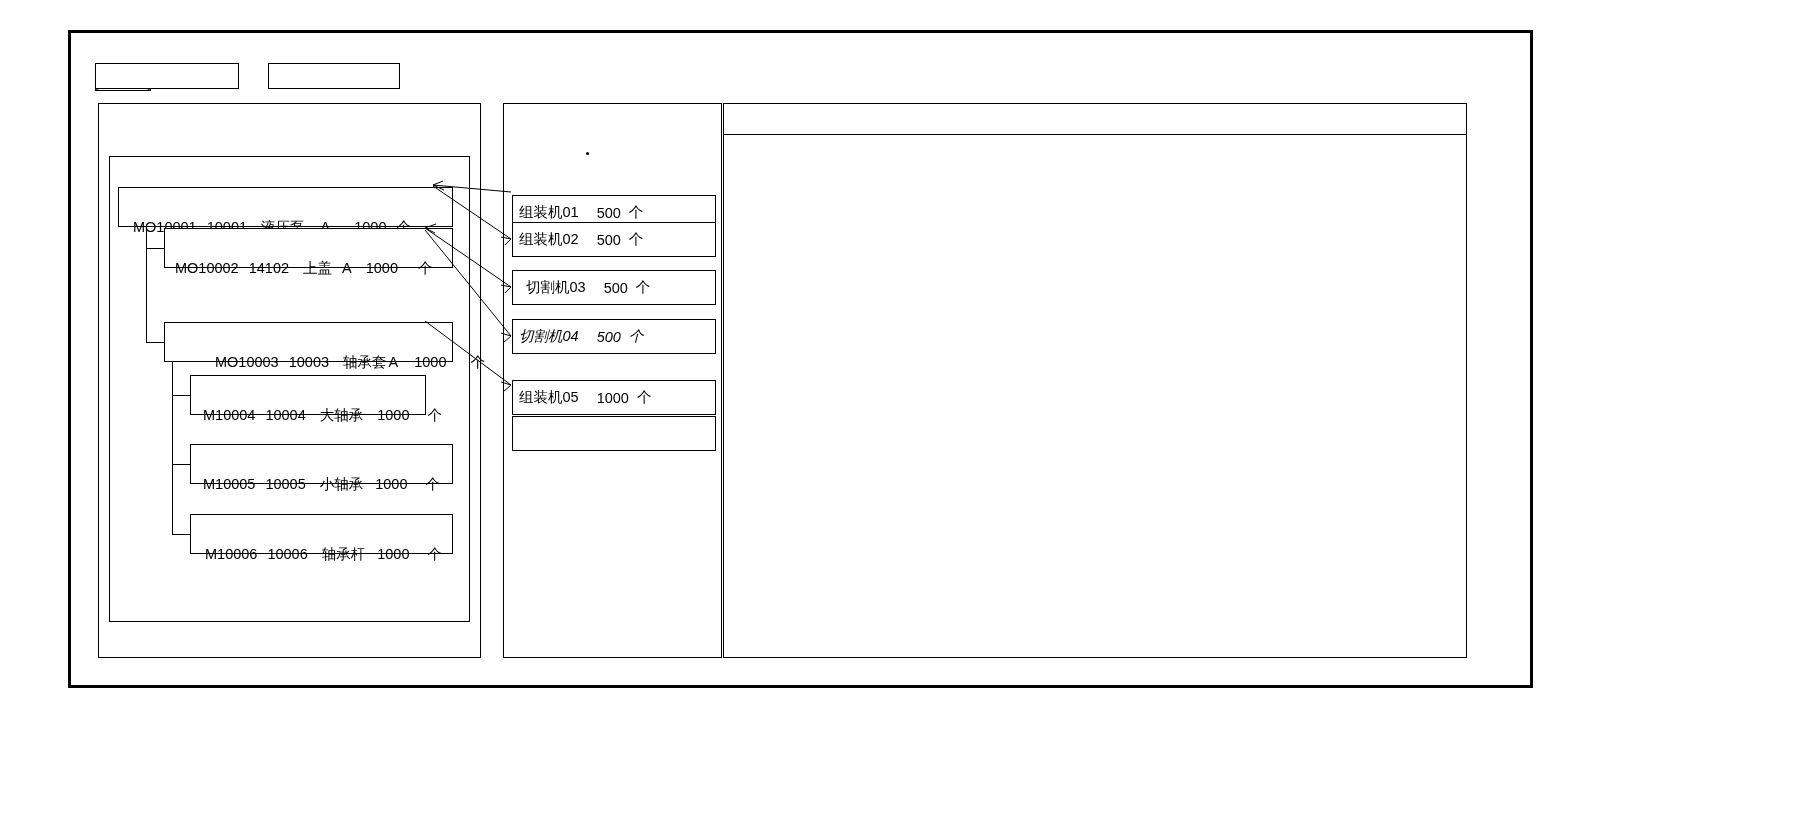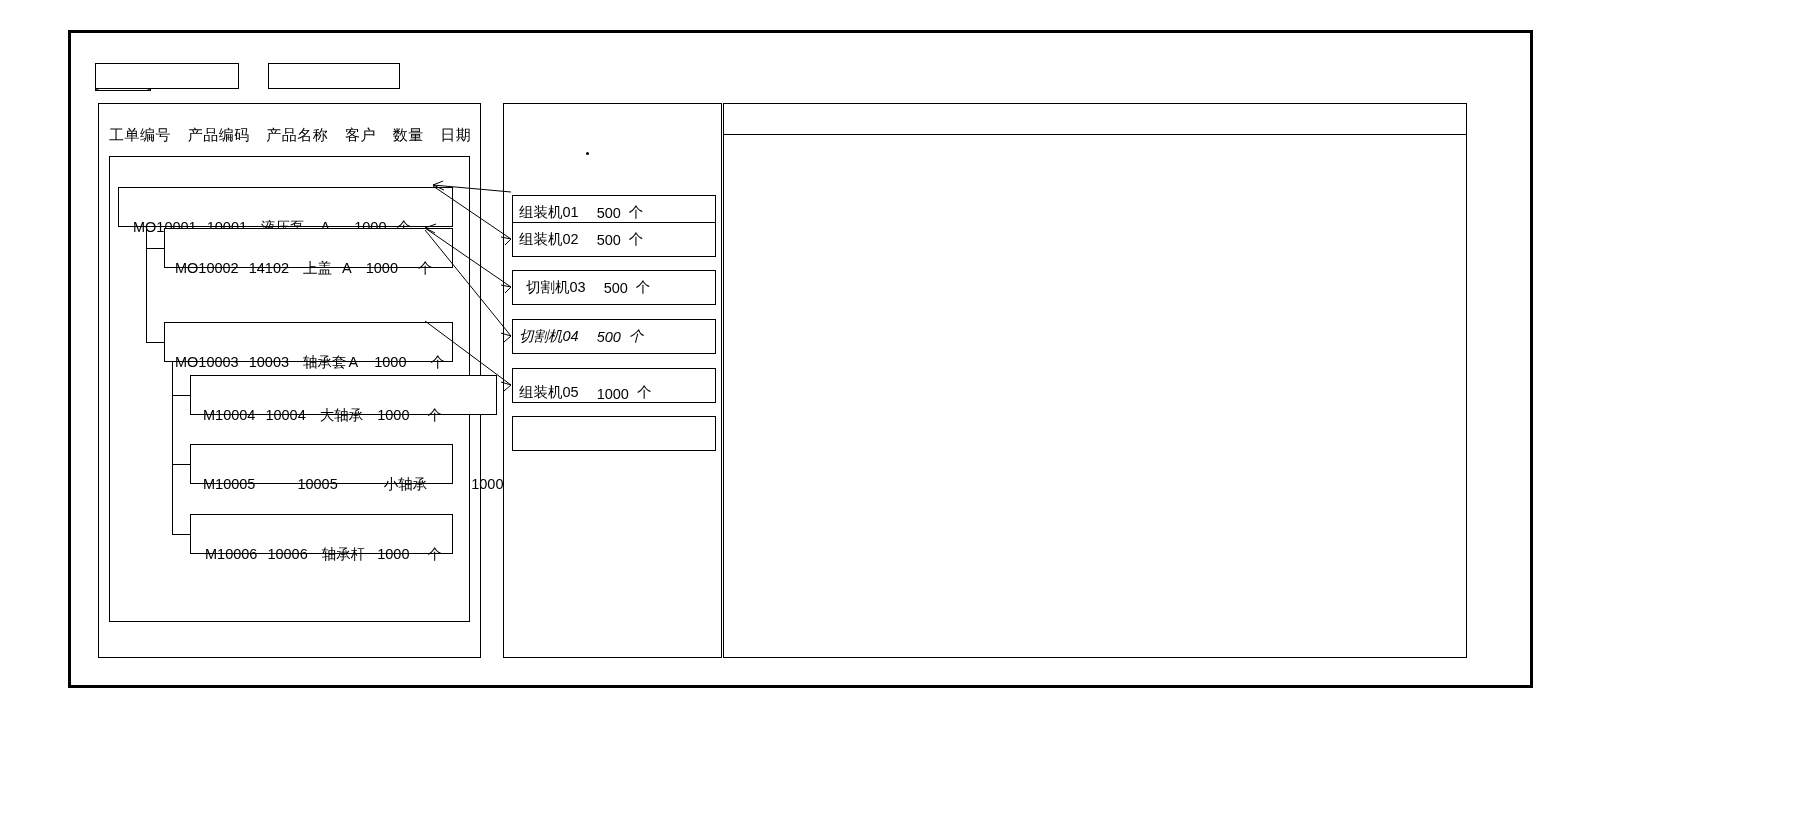--- a/index.html
+++ b/index.html
@@ -110,28 +110,20 @@
     <div id="toolbar-image-box">
       <svg viewBox="0 0 56 28" preserveAspectRatio="none" aria-hidden="true">
         <line x1="0" y1="0" x2="56" y2="28" stroke="#000" stroke-width="1"></line>
         <line x1="56" y1="0" x2="0" y2="28" stroke="#000" stroke-width="1"></line>
       </svg>
     </div>
   </div>
 
   <div id="left-panel">
 
-    <div id="order-columns">
-      <span>工单编号</span>
-      <span>产品编码</span>
-      <span>产品名称</span>
-      <span>客户</span>
-      <span>数量</span>
-      <span>日期</span>
-    </div>
 
     <div id="order-tree-box">
 
       <div class="conn-v" style="left:36px; top:60px;  height:126px;"></div>
       <div class="conn-h" style="left:36px; top:91px;  width:18px;"></div>
       <div class="conn-h" style="left:36px; top:185px; width:18px;"></div>
 
       <div class="conn-v" style="left:62px; top:205px; height:173px;"></div>
       <div class="conn-h" style="left:62px; top:238px; width:18px;"></div>
       <div class="conn-h" style="left:62px; top:307px; width:18px;"></div>
@@ -148,38 +140,38 @@
 
       <div class="tree-row" style="left:54px; top:71px;  width:289px;">
         <span class="cell" style="margin-left:10px;">MO10002</span>
         <span class="cell code">14102</span>
         <span class="cell">上盖</span>
         <span class="cell">A</span>
         <span class="cell" style="margin-left:4px;">1000</span>
         <span class="cell" style="margin-left:10px;">个</span>
       </div>
 
-      <div class="tree-row" style="left:54px; top:165px; width:289px;">
+      <div class="tree-row" style="left:54px; top:165px; width:289px;padding-left:40px;">
         <span class="cell" style="margin-left:10px;">MO10003</span>
         <span class="cell code">10003</span>
         <span class="cell" style="margin-right:2px;">轴承套</span>
         <span class="cell">A</span>
         <span class="cell" style="margin-left:6px;">1000</span>
         <span class="cell" style="margin-left:14px;">个</span>
       </div>
 
-      <div class="tree-row" style="left:80px; top:218px; width:307px;">
+      <div class="tree-row" style="left:80px; top:218px; width:236px;">
         <span class="cell" style="margin-left:12px;">M10004</span>
         <span class="cell code">10004</span>
         <span class="cell">大轴承</span>
         <span class="cell" style="margin-left:4px;">1000</span>
         <span class="cell" style="margin-left:8px;">个</span>
       </div>
 
-      <div class="tree-row" style="left:80px; top:287px; width:263px;gap:32px;">
+      <div class="tree-row" style="left:80px; top:287px; width:263px;">
         <span class="cell" style="margin-left:12px;">M10005</span>
         <span class="cell code">10005</span>
         <span class="cell">小轴承</span>
         <span class="cell" style="margin-left:2px;">1000</span>
         <span class="cell" style="margin-left:8px;">个</span>
       </div>
 
       <div class="tree-row" style="left:80px; top:357px; width:263px;justify-content:flex-end;">
         <span class="cell" style="margin-left:12px;">M10006</span>
         <span class="cell code">10006</span>
@@ -211,21 +203,21 @@
       <span class="m-qty">500</span>
       <span class="m-unit">个</span>
     </div>
 
     <div class="machine-card" style="top:215px;font-style:italic;">
       <span class="m-name">切割机04</span>
       <span class="m-qty">500</span>
       <span class="m-unit">个</span>
     </div>
 
-    <div class="machine-card" style="top:264px;align-items:flex-end;">
+    <div class="machine-card" style="top:276px;">
       <span class="m-name">组装机05</span>
       <span class="m-qty">1000</span>
       <span class="m-unit">个</span>
     </div>
 
     <div class="machine-card" style="top:312px;">
       <span class="m-name"></span>
       <span class="m-qty"></span>
       <span class="m-unit"></span>
     </div>

